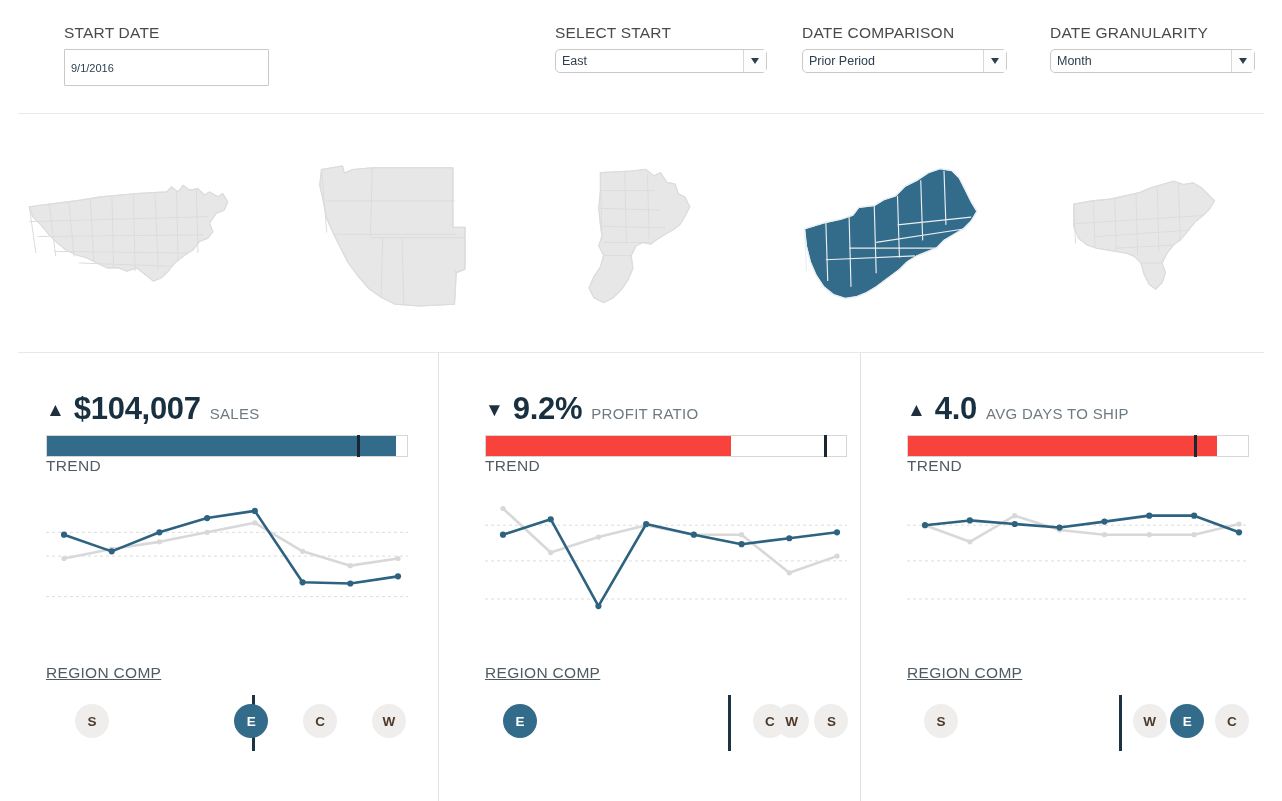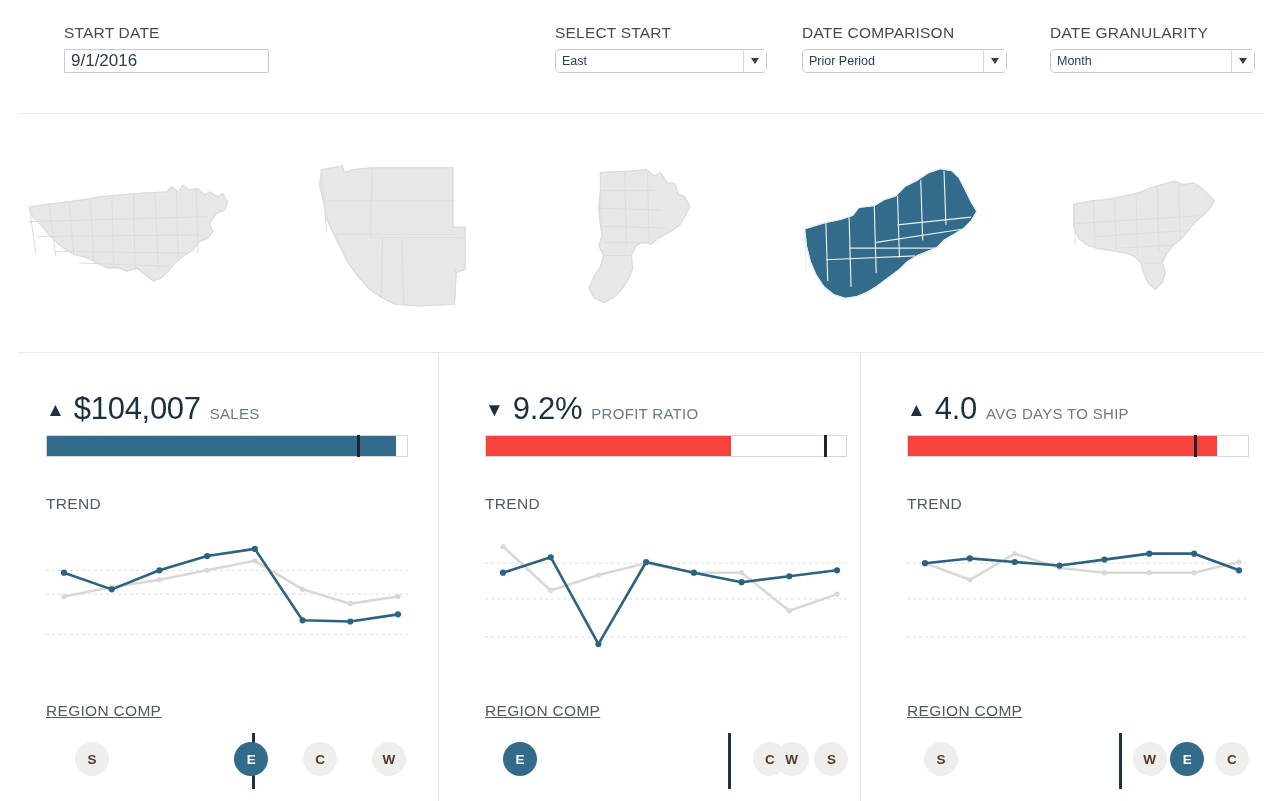--- a/index.html
+++ b/index.html
@@ -26,24 +26,24 @@
   .filter-label {
     font-size: 15.5px;
     letter-spacing: 0.2px;
     color: #4a4a4a;
     font-weight: 400;
     margin-bottom: 7px;
     white-space: nowrap;
   }
   .filter-input {
     box-sizing: border-box;
-    height: 24px;
+    height: 37px;
     border: 1px solid #c9c9c9;
     background: #ffffff;
-    font-size: 17px;
+    font-size: 11px;
     color: #2c3e50;
     padding: 0 6px;
     line-height: 22px;
     font-family: "Liberation Sans", sans-serif;
     outline: none;
     border-radius: 1px;
   }
   .filter-select {
     box-sizing: border-box;
     height: 24px;
@@ -132,21 +132,21 @@
     font-size: 19px;
     line-height: 1;
     color: #1f2f3d;
     margin-right: 9px;
     position: relative;
     top: -3px;
   }
   .kpi-value {
     font-size: 31px;
     color: #18303f;
-    font-weight: 400;
+    font-weight: 700;
     letter-spacing: -0.3px;
   }
   .kpi-caption {
     font-size: 15px;
     color: #6e7a82;
     letter-spacing: 0.3px;
     margin-left: 9px;
   }
 
   .kpi-bar-wrap {
@@ -168,21 +168,20 @@
     position: absolute;
     top: -1px; bottom: -1px;
     width: 3px;
     background: #1a2733;
   }
 
   .section-label {
     font-size: 15.5px;
     color: #4f5b63;
     letter-spacing: 0.3px;
-    margin-top: 38px;
   }
 
   .trend-wrap { margin-top: 16px; }
   .trend-wrap svg { display: block; }
 
   .regioncomp-label {
     font-size: 15.5px;
     color: #4f5b63;
     letter-spacing: 0.3px;
     margin-top: 38px;

